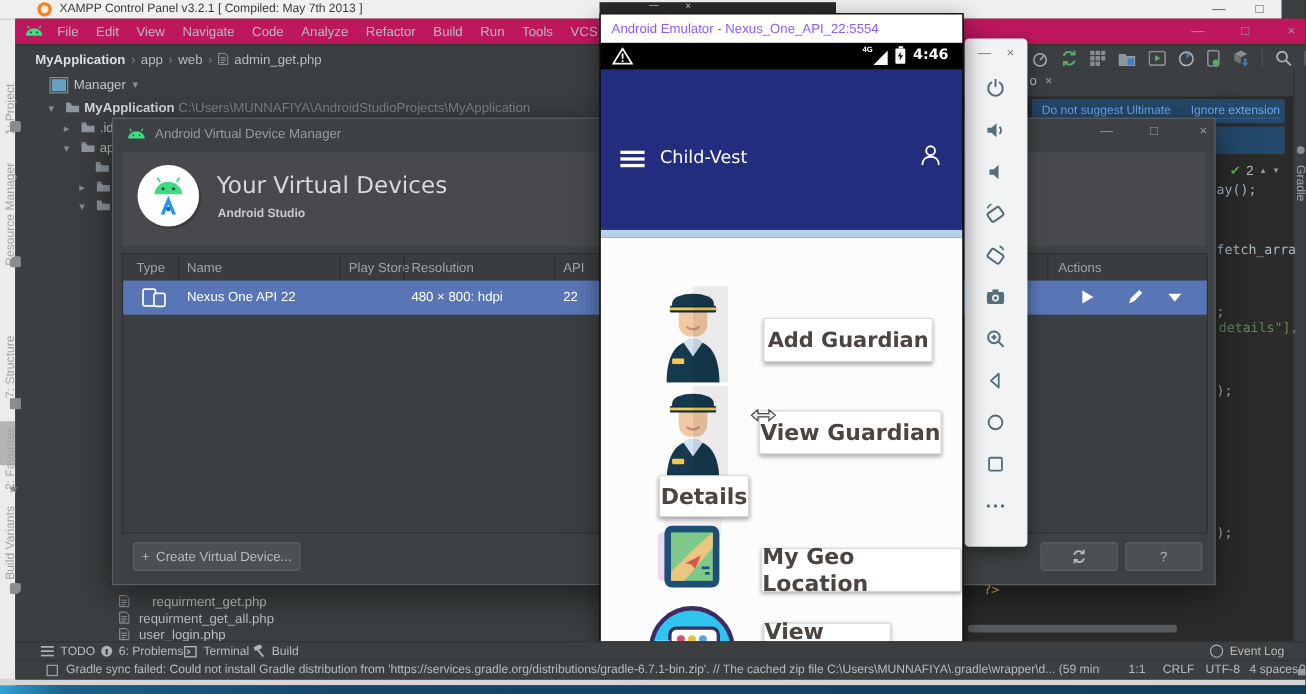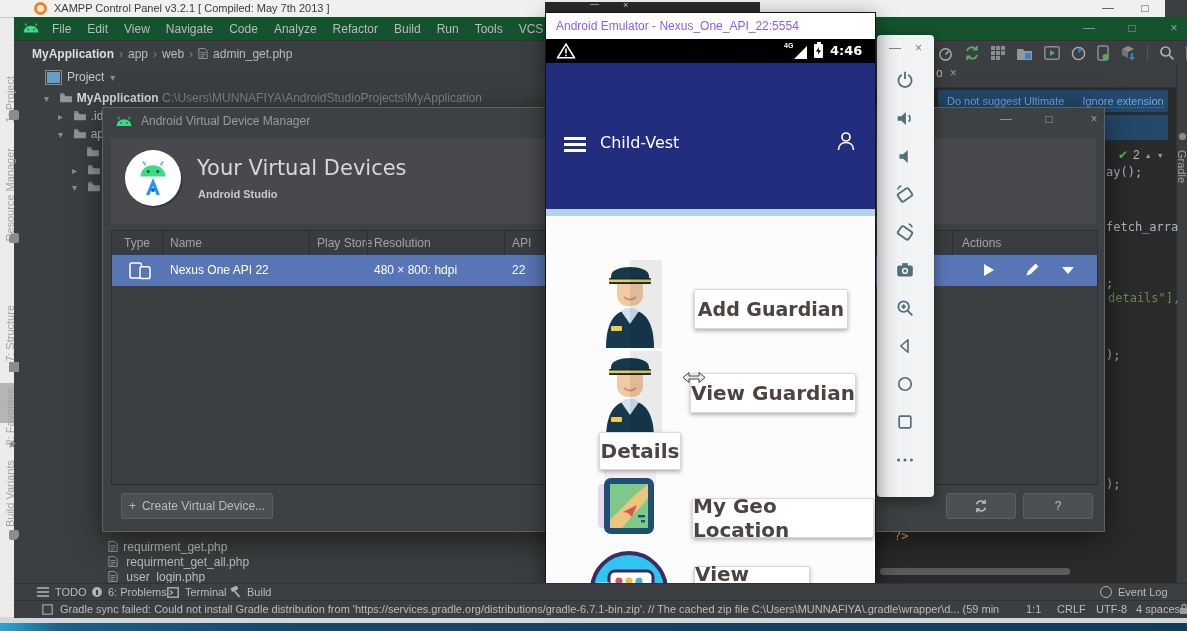--- a/index.html
+++ b/index.html
@@ -102,21 +102,21 @@
     </div>
     <div class="abs nw" style="left:54px;top:2px;font-size:11px;color:#3a3a3a;">XAMPP Control Panel v3.2.1   [ Compiled: May 7th 2013 ]</div>
     <span class="abs winbtn" style="left:1095px;top:1px;color:#555;">—</span>
     <span class="abs winbtn" style="left:1132px;top:1px;color:#555;">□</span>
   </div>
   <div class="abs" style="left:0;top:617px;width:1187px;height:6px;background:#d6d6d6;"></div>
   <div class="abs" style="left:0;top:623px;width:1187px;height:8px;background:linear-gradient(90deg,#2fa3d4 0%,#1b6189 5%,#15476b 25%,#123d59 100%);"></div>
 
   <div class="abs" style="left:14px;top:17px;width:1173px;height:600px;background:#3c3f41;"></div>
 
-  <div class="abs" style="left:14px;top:17px;width:1173px;height:23px;background:#14532d;display:flex;align-items:center;">
+  <div class="abs" style="left:14px;top:17px;width:1173px;height:23px;background:#be185d;display:flex;align-items:center;">
     <svg class="abs" style="left:8px;top:5px" width="18" height="12">
         <use href="#sym-android"></use>
       </svg>
     <div style="margin-left:30px;display:flex;">
       <span class="menu-item">File</span>
       <span class="menu-item">Edit</span>
       <span class="menu-item">View</span>
       <span class="menu-item">Navigate</span>
       <span class="menu-item">Code</span>
       <span class="menu-item">Analyze</span>
@@ -210,21 +210,21 @@
   <div class="vtab" style="top:305px;">7: Structure</div>
   <div class="abs" style="left:9px;top:362px;width:10px;height:10px;background:#8a8d90;"></div>
   <div class="vtab" style="top:388px;">2: Favorites</div>
   <div class="abs" style="left:7px;top:438px;color:#8a8d90;font-size:11px;">★</div>
   <div class="vtab" style="top:460px;">Build Variants</div>
   <div class="abs" style="left:9px;top:530px;width:10px;height:10px;background:#8a8d90;border-radius:2px 2px 5px 2px;"></div>
 
   <div class="abs" style="left:38px;top:65px;width:507px;height:518px;background:#3c3f41;"></div>
   <div class="abs" style="left:46px;top:70px;display:flex;align-items:center;gap:6px;">
     <div style="width:13px;height:11px;background:#65a0c2;border:1px solid #3c3f41;outline:1px solid #8a8d90;"></div>
-    <span style="color:#c3c5c7;font-size:12px;">Project</span>
+    <span style="color:#c3c5c7;font-size:12px;">Manager</span>
     <span class="chev">▾</span>
   </div>
   <div class="tree-row" style="left:44px;top:91px;">
     <span class="chev">▾</span>
     <svg width="14" height="11" style="vertical-align:-1px;">
         <use href="#sym-folder"></use>
       </svg>
     <span style="color:#d6d8da;font-weight:bold;">MyApplication</span>
     <span style="color:#7f8386;">C:\Users\MUNNAFIYA\AndroidStudioProjects\MyApplication</span>
   </div>
@@ -257,21 +257,21 @@
     <span class="chev">▾</span>
     <svg width="14" height="11" style="vertical-align:-1px;">
         <use href="#sym-folder"></use>
       </svg>
   </div>
   <div class="abs" style="left:100px;top:526px;width:440px;height:5px;background:#333638;border-top:1px dotted #555;"></div>
   <div class="tree-row" style="left:108px;top:540px;">
     <svg width="10" height="13" style="vertical-align:-2px;">
         <use href="#sym-file"></use>
       </svg>
-    <span style="margin-left:2px;">requirment_get.php</span>
+    <span style="margin-left:17px;">requirment_get.php</span>
   </div>
   <div class="tree-row" style="left:108px;top:555px;">
     <svg width="10" height="13" style="vertical-align:-2px;">
         <use href="#sym-file"></use>
       </svg>
     <span style="margin-left:5px;">requirment_get_all.php</span>
   </div>
   <div class="tree-row" style="left:108px;top:570px;">
     <svg width="10" height="13" style="vertical-align:-2px;">
         <use href="#sym-file"></use>

